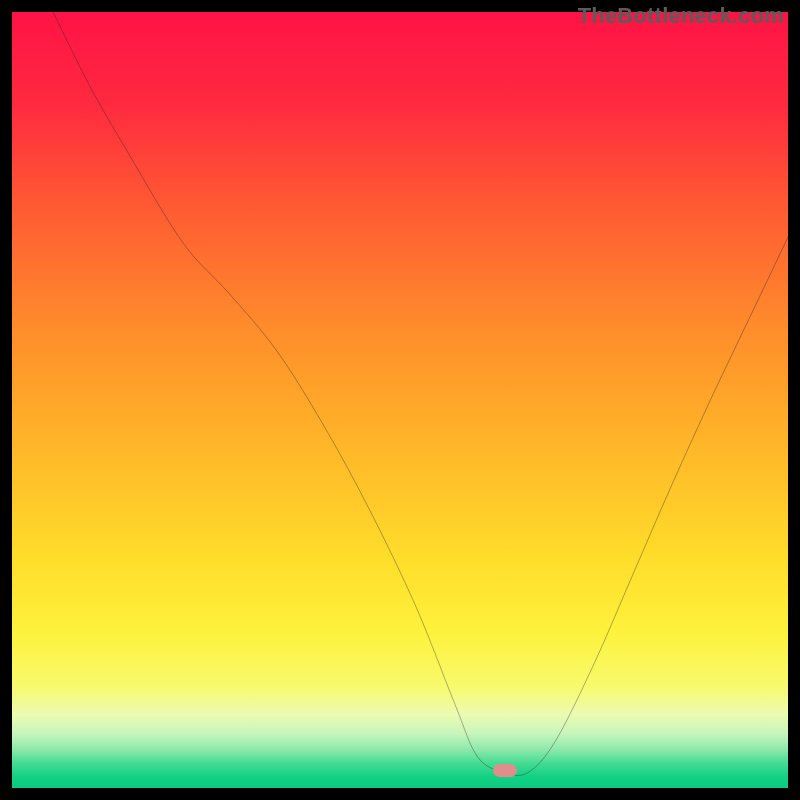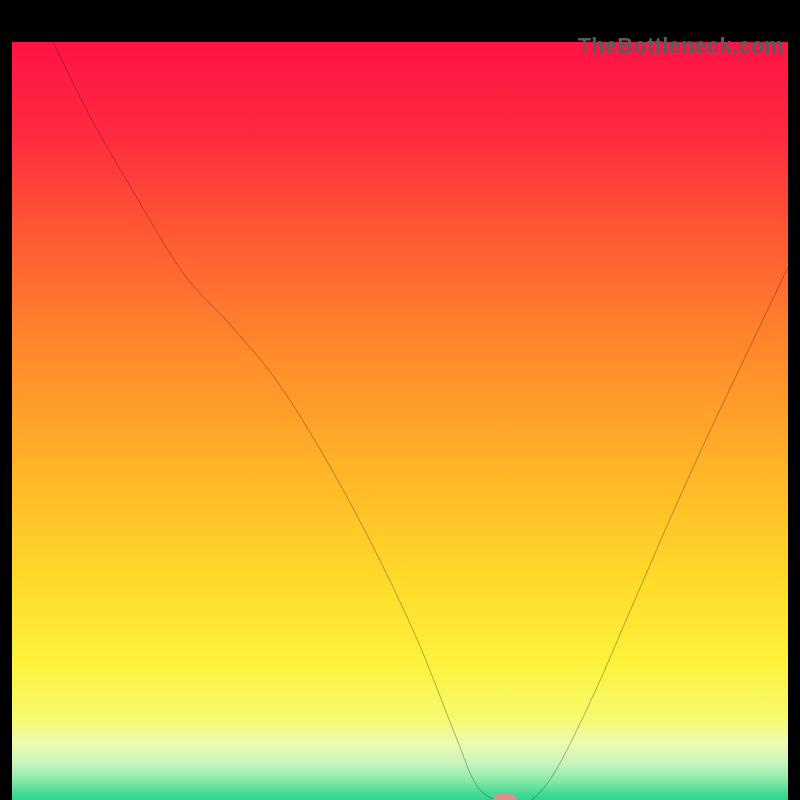--- a/index.html
+++ b/index.html
@@ -8,21 +8,20 @@
     width: 800px;
     height: 800px;
     background: #000;
     overflow: hidden;
   }
   .stage {
     position: relative;
     width: 800px;
     height: 640px;
     background: #000;
-    margin-top: 30px;
   }
   .plot {
     position: absolute;
     left: 12px;
     top: 12px;
     width: 776px;
     height: 776px;
     overflow: hidden;
   }
   .gradient {

